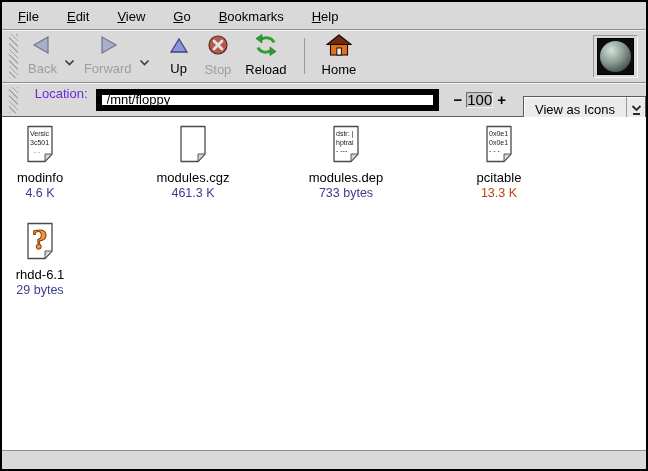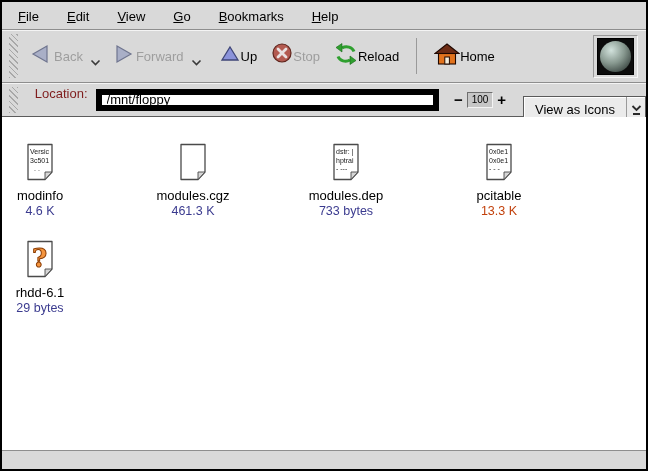--- a/index.html
+++ b/index.html
@@ -28,21 +28,21 @@
     height: 53px; display: flex; align-items: center;
     padding-left: 4px; position: relative;
     border-bottom: 1px solid #8e8e8e;
     box-shadow: 0 1px 0 #f4f4f4;
   }
   .grip {
     width: 9px; align-self: stretch; margin: 4px 3px;
     background: repeating-linear-gradient(45deg, #a8a8a8 0, #a8a8a8 1px, rgba(0,0,0,0) 1px, rgba(0,0,0,0) 4px);
   }
   .tb-btn {
-    display: flex; flex-direction: row; align-items: center; justify-content: flex-end;
+    display: flex; flex-direction: column; align-items: center; justify-content: flex-end;
     padding: 3px 7px 4px 7px; min-width: 38px;
   }
   .tb-label { font-size: 13px; color: #000; margin-top: 2px; white-space: nowrap; }
   .tb-label.disabled { color: #9e9e9e; }
   .dd-chevron { margin: 10px 2px 0 0; }
   .tb-sep { width: 1px; height: 36px; background: #9a9a9a; margin: 0 10px; }
   .throbber-frame {
     position: absolute; right: 8px; top: 5px; width: 45px; height: 43px;
     border: 1px solid #9a9a9a; border-right-color: #f6f6f6; border-bottom-color: #f6f6f6;
     display: flex; align-items: center; justify-content: center;
@@ -54,52 +54,52 @@
   .throbber-sphere {
     width: 31px; height: 31px; border-radius: 50%;
     background: radial-gradient(circle at 36% 30%, #d2e2dc, #87988f 45%, #45514c 78%, #27302c);
   }
   
   .locationbar {
     height: 34px; display: flex; align-items: center;
     padding-left: 4px;
     border-bottom: 1px solid #5c5c5c;
   }
-  .loc-label { font-size: 13px; margin: 0 8px 12px 14px; color: #7f1d1d; }
+  .loc-label { font-size: 13px; margin: 0 8px 12px 14px; color: #6d28d9; }
   .loc-input {
     width: 350px; height: 22px;
     border: 6px solid #000000; background: #fff;
     font: 13px "Liberation Sans", sans-serif; padding: 1px 5px;
   }
   .zoom-out, .zoom-in { font-weight: bold; font-size: 15px; color: #000; padding: 0 4px; cursor: default; }
   .zoom-out { margin-left: 11px; }
   .zoom-level {
     width: 27px; height: 16px; background: #c6c6c6;
     border: 1px solid; border-color: #6e6e6e #f3f3f3 #f3f3f3 #6e6e6e;
-    font-size: 10px; text-align: center; line-height: 14px; color: #000;
+    font-size: 15px; text-align: center; line-height: 14px; color: #000;
   }
   .view-combo {
     margin-left: 13px; height: 27px; display: flex; align-items: stretch;
     border: 1px solid #5a5a5a; background: #ebebeb;
     box-shadow: inset 1px 1px 0 #fff;
     margin-top: 20px;
   }
   .view-combo-label {
     font-size: 13px; color: #000; padding: 0 11px;
     display: flex; align-items: center; white-space: nowrap;
   }
   .view-combo-arrow {
     width: 19px; border-left: 1px solid #9a9a9a;
     display: flex; flex-direction: column; align-items: center; justify-content: center; gap: 1px;
   }
   .combo-dash { width: 7px; height: 2px; background: #2a2a2a; }
   
   .content {
     flex: 1; background: #fff; overflow: hidden;
-    padding-top: 26px;
+    padding-top: 8px;
     display: flex; flex-wrap: wrap; align-content: flex-start;
     column-gap: 77px; row-gap: 22px;
   }
   .file-item { width: 76px; display: flex; flex-direction: column; align-items: center; cursor: default; }
   .file-name { font-size: 13px; color: #000; white-space: nowrap; margin-top: 3px; }
   .file-size { font-size: 12.5px; white-space: nowrap; margin-top: 1px; }
   
   .statusbar { height: 19px; background: #d9d9d9; border-top: 1px solid #8e8e8e; }
 </style>
 </head>

